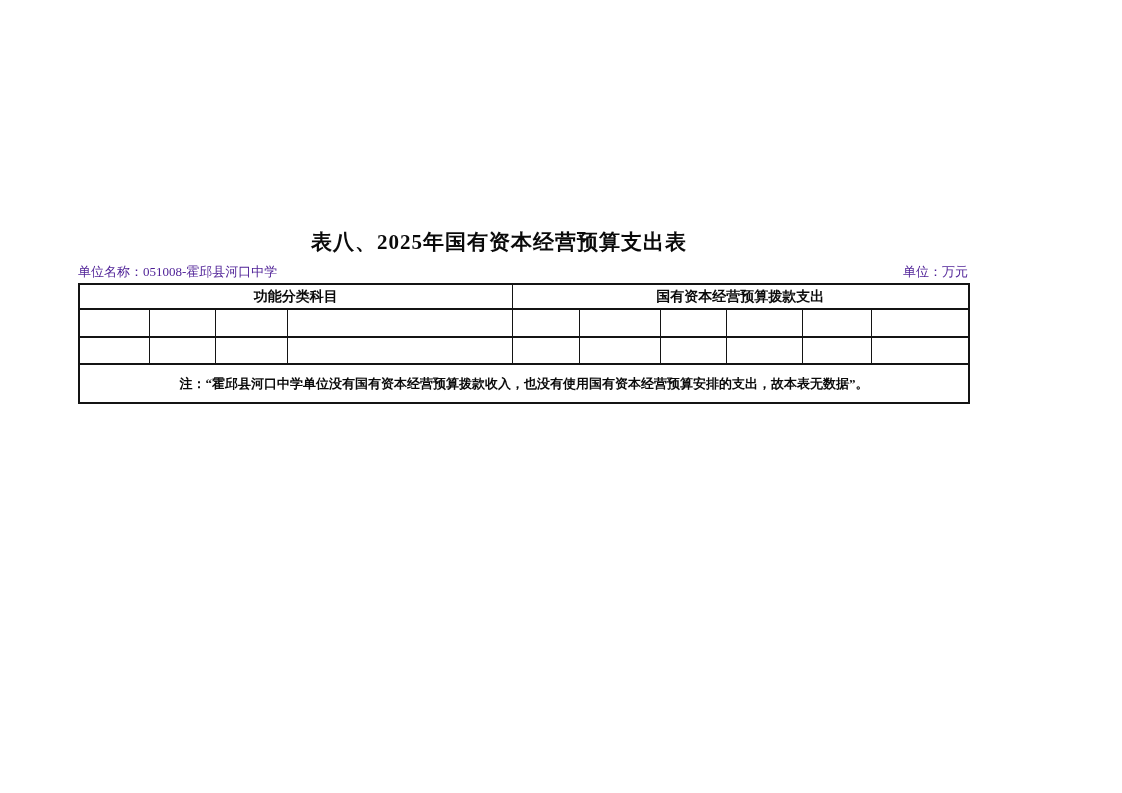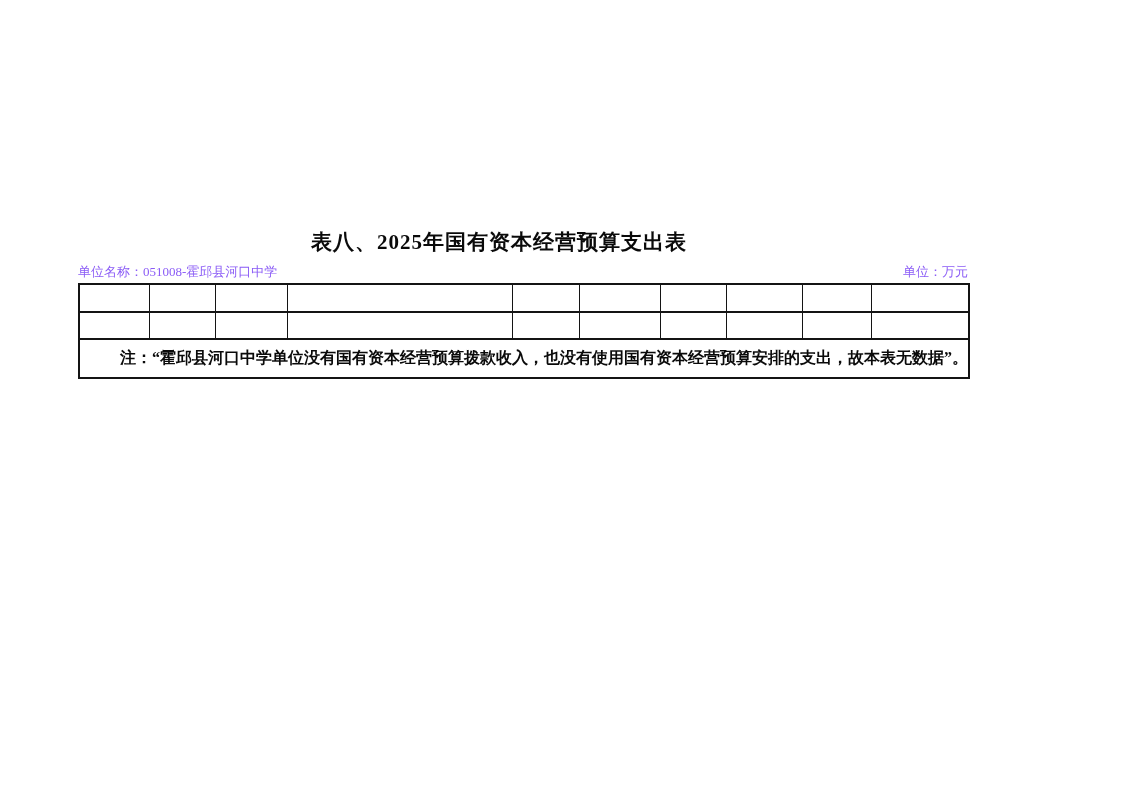--- a/index.html
+++ b/index.html
@@ -29,21 +29,21 @@
   }
   .meta-row {
     position: absolute;
     top: 263px;
     left: 78px;
     width: 890px;
     display: flex;
     justify-content: space-between;
     align-items: baseline;
     font-size: 13px;
-    color: #8b5cf6;
+    color: #4c1d95;
   }
   table.budget-table {
     position: absolute;
     top: 283px;
     left: 78px;
     width: 890px;
     border-collapse: collapse;
     table-layout: fixed;
     border: 2px solid #141414;
     background: #ffffff;
@@ -61,23 +61,23 @@
     text-align: center;
     vertical-align: middle;
     color: #0a0a0a;
   }
   tr.group-row   { height: 25px; }
   tr.sub-row     { height: 26px; }
   tr.body-row-a  { height: 28px; }
   tr.body-row-b  { height: 27px; }
   tr.note-row    { height: 39px; }
   td.note-cell {
-    font-size: 16px;
+    font-size: 13px;
     font-weight: bold;
-    text-align: right;
+    text-align: center;
     vertical-align: middle;
     padding: 0 4px;
     color: #0a0a0a;
   }
 </style>
 </head>
 <body>
 
 <div class="page">
 
@@ -96,20 +96,24 @@
         <col style="width:225px">
       <col style="width:67px">
         <col style="width:81px">
         <col style="width:66px">
         <col style="width:76px">
       <col style="width:69px">
         <col style="width:98px">
     </colgroup>
 
     <tbody>
+        <tr class="group-row">
+      <td class="hdr" colspan="4">功能分类科目</td>
+      <td class="hdr" colspan="6">国有资本经营预算拨款支出</td>
+    </tr>
 
 
     <tr class="body-row-a">
       <td></td>
       <td></td>
       <td></td>
       <td></td>
       <td></td>
       <td></td>
       <td></td>

